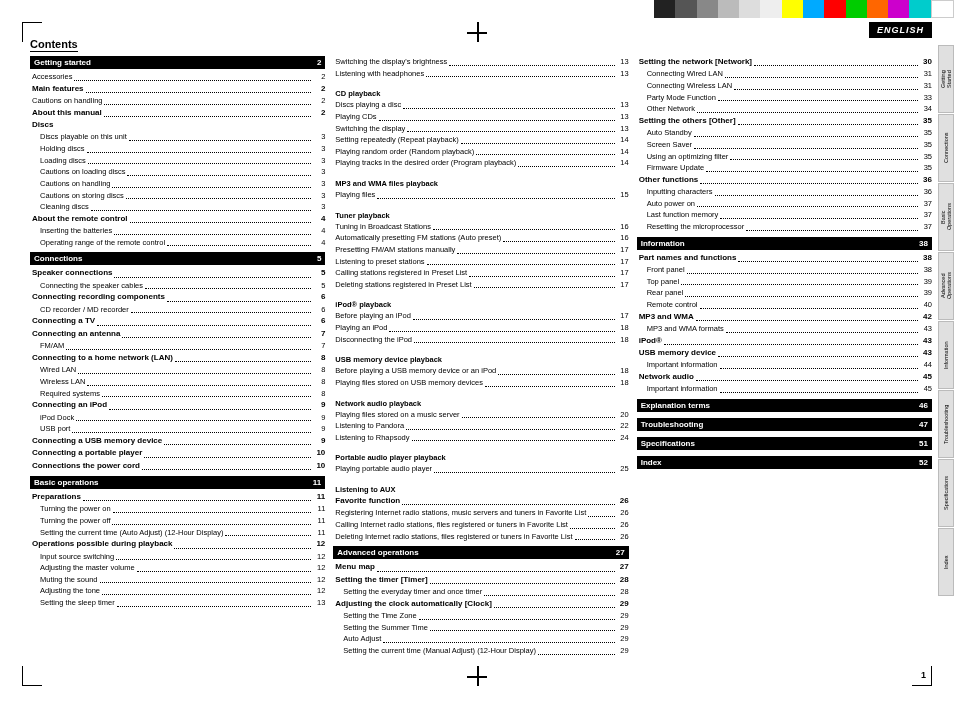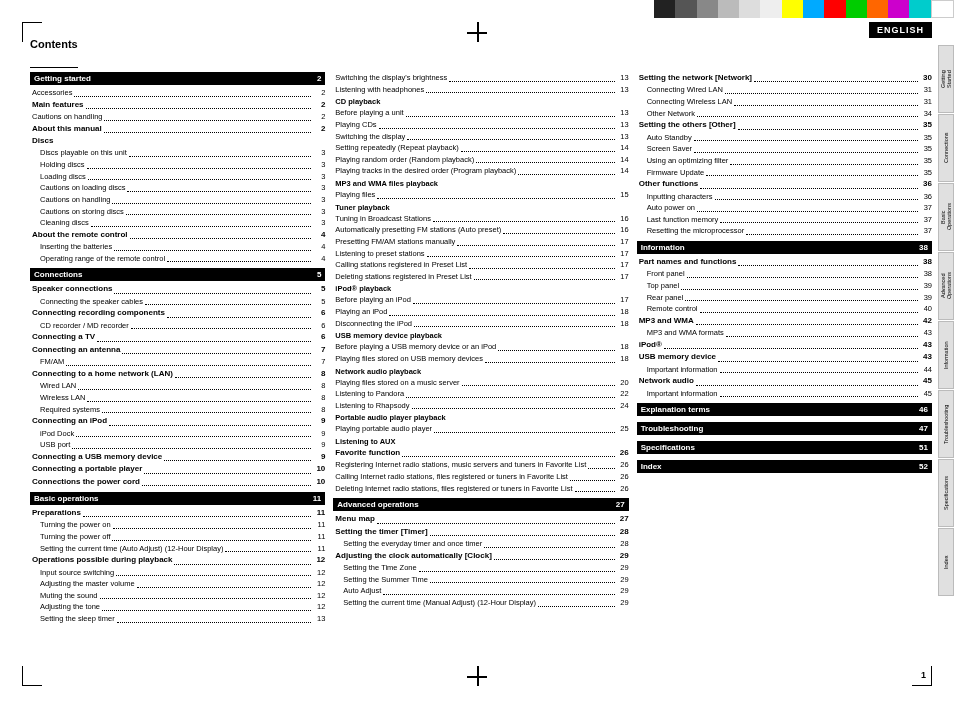--- a/index.html
+++ b/index.html
@@ -99,20 +99,21 @@
     .english-badge {
       position: absolute;
       top: 22px;
       right: 22px;
       background: #000;
       color: #fff;
       font-size: 9px;
       font-weight: bold;
       padding: 3px 8px;
       letter-spacing: 1px;
+      font-style: italic;
     }
 
     
     .side-tabs {
       position: absolute;
       top: 45px;
       right: 0;
       width: 16px;
       display: flex;
       flex-direction: column;
@@ -145,21 +146,21 @@
       right: 22px;
       bottom: 30px;
     }
 
     
     .contents-title {
       font-size: 11px;
       font-weight: bold;
       border-bottom: 1.5px solid #000;
       display: inline-block;
-      padding-bottom: 17px;
+      padding-bottom: 1px;
       margin-bottom: 4px;
     }
 
     
     .columns {
       display: flex;
       gap: 8px;
       height: calc(100% - 20px);
     }
 
@@ -211,21 +212,21 @@
     .toc-page {
       min-width: 12px;
       text-align: right;
       flex-shrink: 0;
     }
 
     
     .sub-header {
       font-weight: bold;
       font-size: 7.5px;
-      margin-top: 2px;
+      margin-top: 10px;
       margin-bottom: 1px;
       padding-left: 2px;
     }
 
     
     .page-number {
       position: absolute;
       bottom: 28px;
       right: 28px;
       font-size: 9px;
@@ -507,21 +508,21 @@
           <span class="toc-dots"></span>
           <span class="toc-page">13</span>
         </div>
         <div class="toc-entry">
           <span>Listening with headphones</span>
           <span class="toc-dots"></span>
           <span class="toc-page">13</span>
         </div>
         <div class="sub-header">CD playback</div>
         <div class="toc-entry">
-          <span>Before playing a unit</span>
+          <span>Discs playing a disc</span>
           <span class="toc-dots"></span>
           <span class="toc-page">13</span>
         </div>
         <div class="toc-entry">
           <span>Playing CDs</span>
           <span class="toc-dots"></span>
           <span class="toc-page">13</span>
         </div>
         <div class="toc-entry">
           <span>Switching the display</span>
@@ -706,20 +707,25 @@
           <span>Connecting Wired LAN</span>
           <span class="toc-dots"></span>
           <span class="toc-page">31</span>
         </div>
         <div class="toc-entry indent">
           <span>Connecting Wireless LAN</span>
           <span class="toc-dots"></span>
           <span class="toc-page">31</span>
         </div>
         <div class="toc-entry indent">
+          <span>Party Mode Function</span>
+          <span class="toc-dots"></span>
+          <span class="toc-page">33</span>
+        </div>
+        <div class="toc-entry indent">
           <span>Other Network</span>
           <span class="toc-dots"></span>
           <span class="toc-page">34</span>
         </div>
         <div class="toc-entry bold">
           <span>Setting the others [Other]</span>
           <span class="toc-dots"></span>
           <span class="toc-page">35</span>
         </div>
         <div class="toc-entry indent">

